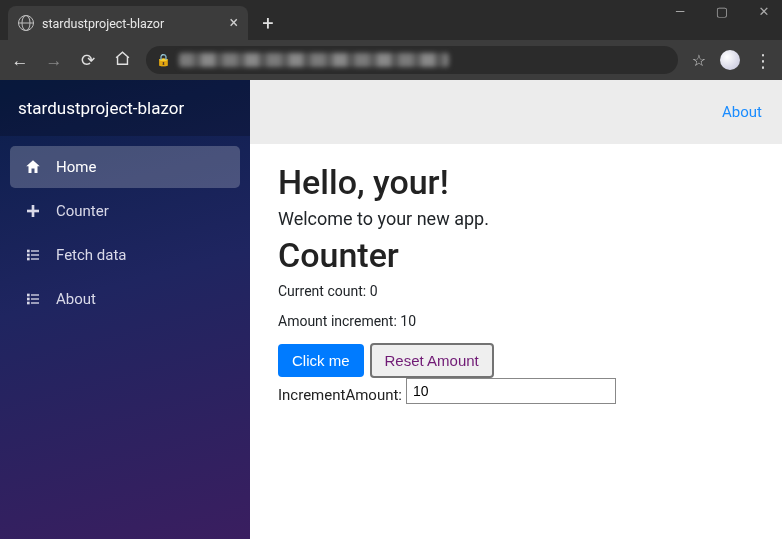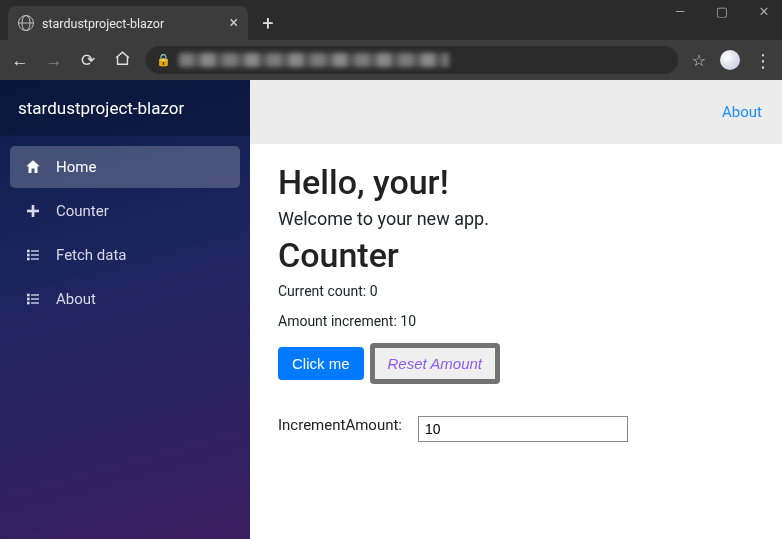--- a/index.html
+++ b/index.html
@@ -162,22 +162,22 @@
   .content p { font-size: 14px; margin-bottom: 14px; color:#212529;}
   .btn-row { display: flex; gap: 6px; align-items: center; margin-bottom: 0; }
   .btn {
     padding: 7px 13px;
     font-size: 15px;
     border-radius: 4px;
     cursor: pointer;
     border: 1px solid transparent;
   }
   .btn-primary { background: #007bff; color: #fff; }
-  .btn-default { background: #efefef; color: #8b5cf6; border: 5px solid #737373; font-style: italic; }
-  .form-row { display: flex; align-items: flex-start; gap: 16px; font-size: 15px; margin-top: 32px; }
+  .btn-default { background: #efefef; color: #701a75; border: 2px solid #737373; }
+  .form-row { display: flex; align-items: flex-end; gap: 4px; font-size: 15px; }
   .form-row input {
     border: 1px solid #888;
     height: 26px;
     width: 210px;
     padding: 2px 6px;
     font-size: 14px;
   }
 </style>
 </head>
 <body>

